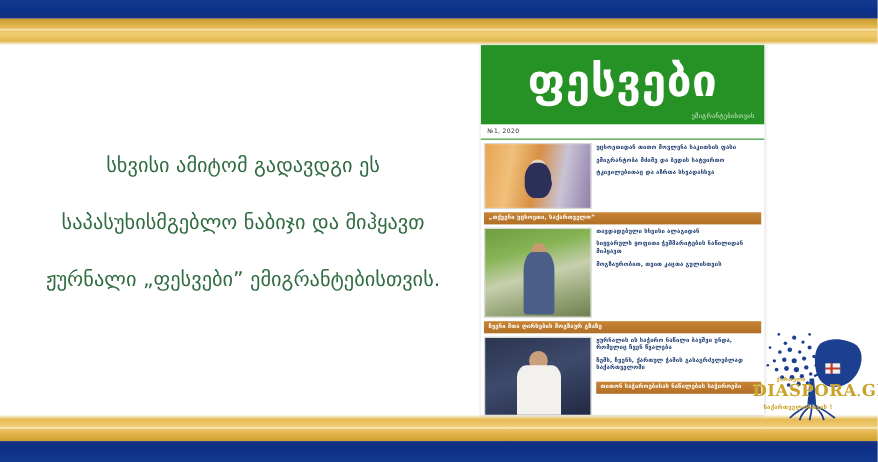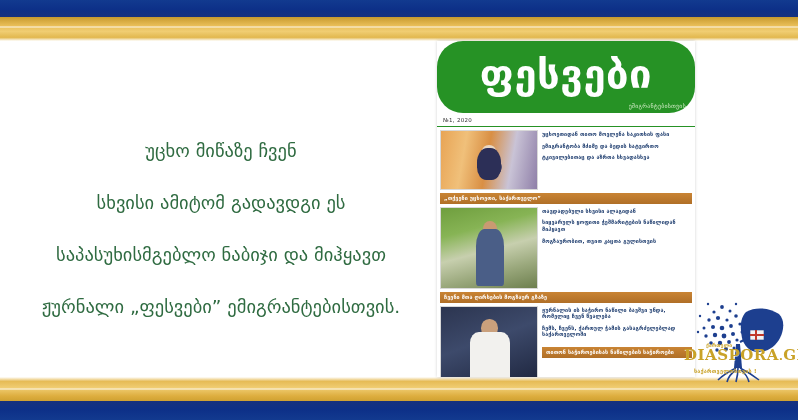--- a/index.html
+++ b/index.html
@@ -33,21 +33,21 @@
   }
 
   
   .cover{
     position:absolute;left:437px;top:41px;width:258px;height:336px;
     background:#ffffff;box-shadow:0 0 3px rgba(0,0,0,.18);
     overflow:hidden;
   }
   .cover-masthead{
     position:relative;height:72px;background:#269225;
-    display:flex;align-items:center;justify-content:center;border-radius:26px;
+    display:flex;align-items:center;justify-content:center;
   }
   .cover-title{
     color:#ffffff;font-size:40px;line-height:40px;font-weight:700;
     font-family:"DejaVu Sans","Liberation Sans",sans-serif;
     letter-spacing:.5px;transform:translateY(-3px);
   }
   .cover-subtitle{
     position:absolute;right:9px;bottom:4px;color:#cfeac4;
     font-size:6px;letter-spacing:.2px;
   }
@@ -127,21 +127,20 @@
   <div class="band band-blue-top"></div>
   <div class="band band-gold-top">
     <div class="band-sheen" style="top:9px"></div>
   </div>
   <div class="band band-gold-bot">
     <div class="band-sheen" style="top:11px"></div>
   </div>
   <div class="band band-blue-bot"></div>
 
   <div class="message">
-    <div>უცხო მიწაზე ჩვენ</div>
     <div>სხვისი ამიტომ გადავდგი ეს</div>
     <div>საპასუხისმგებლო ნაბიჯი და მიჰყავთ</div>
     <div>ჟურნალი „ფესვები” ემიგრანტებისთვის.</div>
     
   </div>
 
   <div class="cover">
 
     <div class="cover-masthead">
       <div class="cover-title">ფესვები</div>

